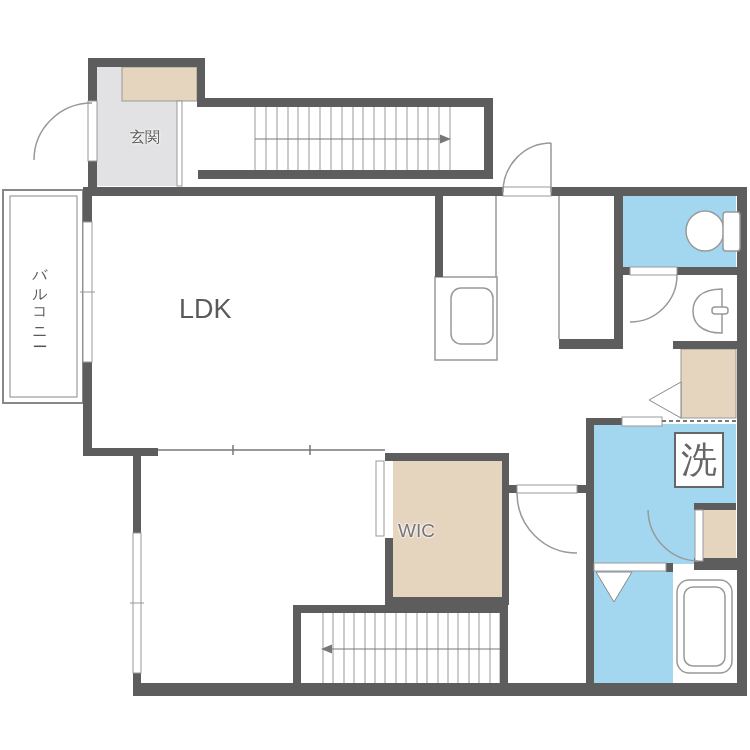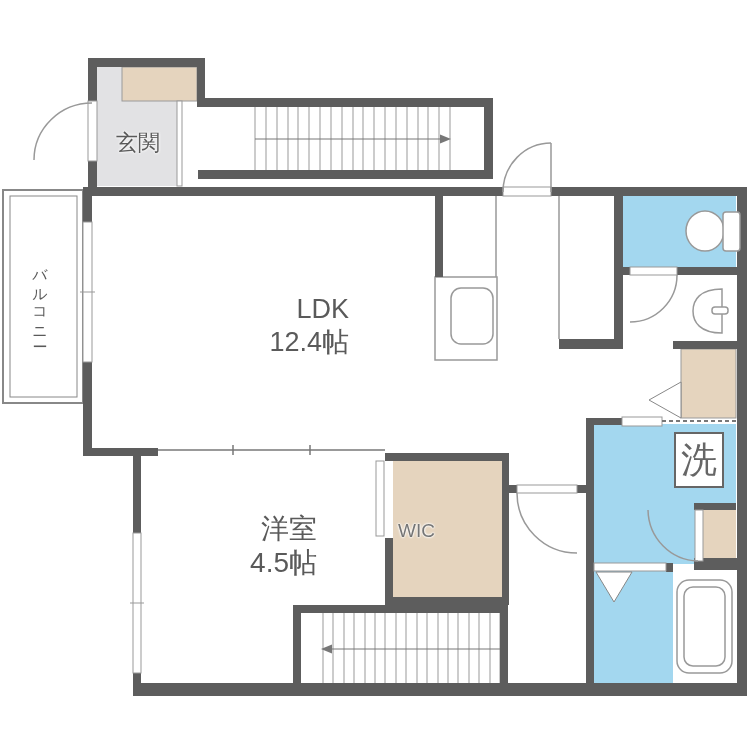--- a/index.html
+++ b/index.html
@@ -10,24 +10,24 @@
     --line:#8c8c8c;
     --text:#5a5a5a;
   }
   html,body{margin:0;padding:0;background:#fff;}
   #plan{
     position:relative;width:750px;height:750px;background:#fff;overflow:hidden;
     font-family:"Liberation Sans","DejaVu Sans",sans-serif;color:var(--text);
   }
   #plan svg{position:absolute;left:0;top:0;}
   .label{position:absolute;color:var(--text);text-shadow:0 0 3px #fff,0 0 3px #fff;}
-  .label .nm,.label .ar{text-align:right;white-space:nowrap;}
+  .label .nm,.label .ar{text-align:left;white-space:nowrap;}
   .lbl-ldk{left:179px;top:293px;width:170px;font-size:27px;line-height:33px;}
   .lbl-yoshitsu{left:147px;top:512px;width:170px;font-size:28px;line-height:34px;}
-  .lbl-genkan{left:98px;top:128px;width:80px;font-size:22px;text-align:center;}
+  .lbl-genkan{left:98px;top:128px;width:80px;font-size:15px;padding-left:32px;}
   .lbl-balcony{left:30px;top:258px;height:100px;font-size:15px;letter-spacing:3px;
     writing-mode:vertical-rl;text-orientation:upright;}
   .lbl-wic{left:398px;top:520px;width:108px;font-size:19px;text-align:left;color:#757575;
     text-shadow:0 0 2px #fff,0 0 2px #fff,0 0 3px #fff;}
   .lbl-laundry{left:674px;top:432px;width:50px;height:56px;background:#fff;
     border:2px solid #666;box-sizing:border-box;font-size:36px;line-height:52px;
     text-align:center;color:#666;text-shadow:none;}
 </style>
 </head>
 <body>
@@ -169,27 +169,22 @@
 
       <g>
         <rect x="677" y="580" width="55" height="93" rx="12"></rect>
         <rect x="684" y="587" width="41" height="79" rx="9" fill="none"></rect>
       </g>
     </g>
   </svg>
 
   <div class="label lbl-ldk">
     <div class="nm">LDK</div>
-    <div class="ar">12.4帖</div>
   </div>
 
-  <div class="label lbl-yoshitsu">
-    <div class="nm">洋室</div>
-    <div class="ar">4.5帖</div>
-  </div>
 
   <div class="label lbl-genkan">玄関</div>
 
   <div class="label lbl-balcony">バルコニー</div>
 
   <div class="label lbl-wic">WIC</div>
 
   <div class="label lbl-laundry">洗</div>
 
 </div>

